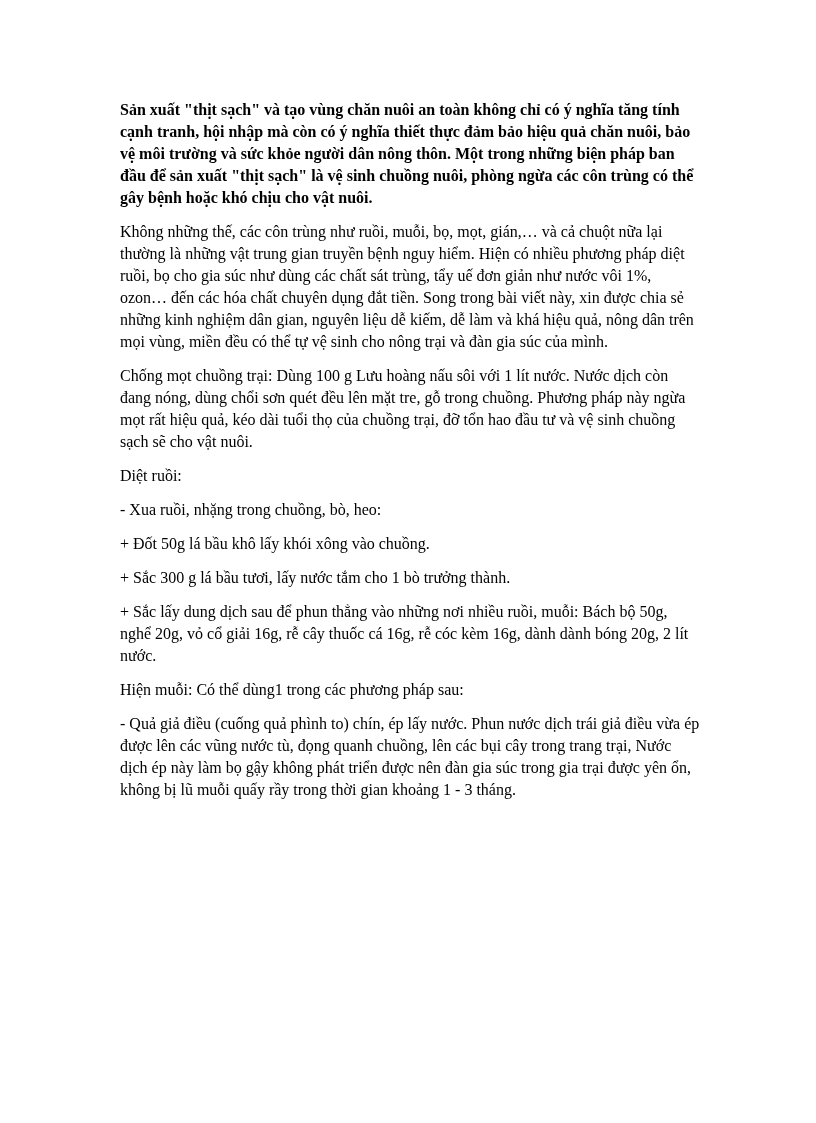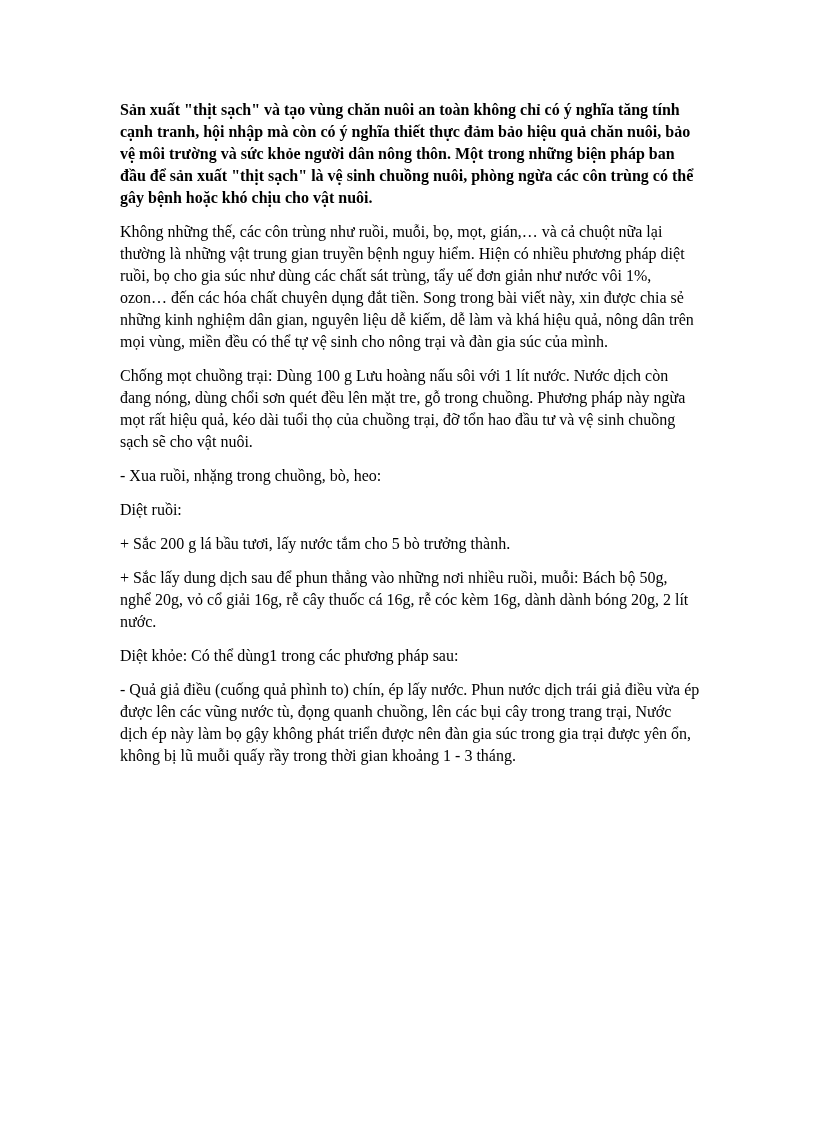--- a/index.html
+++ b/index.html
@@ -34,20 +34,21 @@
   }
 </style>
 </head>
 <body>
 
 <div class="page">
   <div class="doc-body">
     <p class="para-bold">Sản xuất "thịt sạch" và tạo vùng chăn nuôi an toàn không chỉ có ý nghĩa tăng tính cạnh tranh, hội nhập mà còn có ý nghĩa thiết thực đảm bảo hiệu quả chăn nuôi, bảo vệ môi trường và sức khỏe người dân nông thôn. Một trong những biện pháp ban đầu để sản xuất "thịt sạch" là vệ sinh chuồng nuôi, phòng ngừa các côn trùng có thể gây bệnh hoặc khó chịu cho vật nuôi.</p>
     <p>Không những thế, các côn trùng như ruồi, muỗi, bọ, mọt, gián,… và cả chuột nữa lại thường là những vật trung gian truyền bệnh nguy hiểm. Hiện có nhiều phương pháp diệt ruồi, bọ cho gia súc như dùng các chất sát trùng, tẩy uế đơn giản như nước vôi 1%, ozon… đến các hóa chất chuyên dụng đắt tiền. Song trong bài viết này, xin được chia sẻ những kinh nghiệm dân gian, nguyên liệu dễ kiếm, dễ làm và khá hiệu quả, nông dân trên mọi vùng, miền đều có thể tự vệ sinh cho nông trại và đàn gia súc của mình.</p>
     <p>Chống mọt chuồng trại: Dùng 100 g Lưu hoàng nấu sôi với 1 lít nước. Nước dịch còn đang nóng, dùng chổi sơn quét đều lên mặt tre, gỗ trong chuồng. Phương pháp này ngừa mọt rất hiệu quả, kéo dài tuổi thọ của chuồng trại, đỡ tổn hao đầu tư và vệ sinh chuồng sạch sẽ cho vật nuôi.</p>
+    <p>Diệt ruồi:</p>
     <p>- Xua ruồi, nhặng trong chuồng, bò, heo:</p>
-    <p>Diệt ruồi:</p>
-    <p>+ Sắc 200 g lá bầu tươi, lấy nước tắm cho 5 bò trưởng thành.</p>
+    <p>+ Đốt 50g lá bầu khô lấy khói xông vào chuồng.</p>
+    <p>+ Sắc 300 g lá bầu tươi, lấy nước tắm cho 1 bò trưởng thành.</p>
     <p>+ Sắc lấy dung dịch sau để phun thẳng vào những nơi nhiều ruồi, muỗi: Bách bộ 50g, nghể 20g, vỏ cổ giải 16g, rễ cây thuốc cá 16g, rễ cóc kèm 16g, dành dành bóng 20g, 2 lít nước.</p>
-    <p>Diệt khỏe: Có thể dùng1 trong các phương pháp sau:</p>
+    <p>Hiện muỗi: Có thể dùng1 trong các phương pháp sau:</p>
     <p>- Quả giả điều (cuống quả phình to) chín, ép lấy nước. Phun nước dịch trái giả điều vừa ép được lên các vũng nước tù, đọng quanh chuồng, lên các bụi cây trong trang trại, Nước dịch ép này làm bọ gậy không phát triển được nên đàn gia súc trong gia trại được yên ổn, không bị lũ muỗi quấy rầy trong thời gian khoảng 1 - 3 tháng.</p>
   </div>
 </div>
 
 </body></html>

